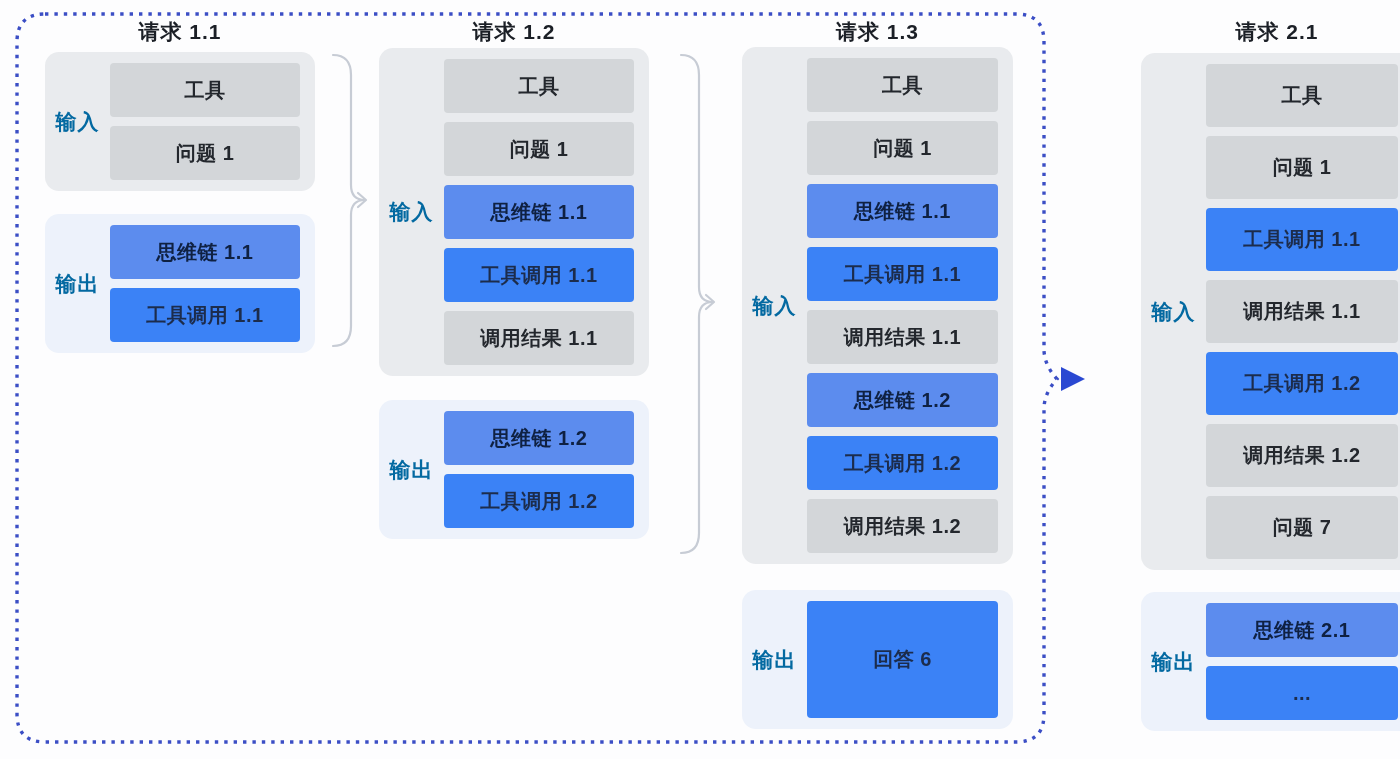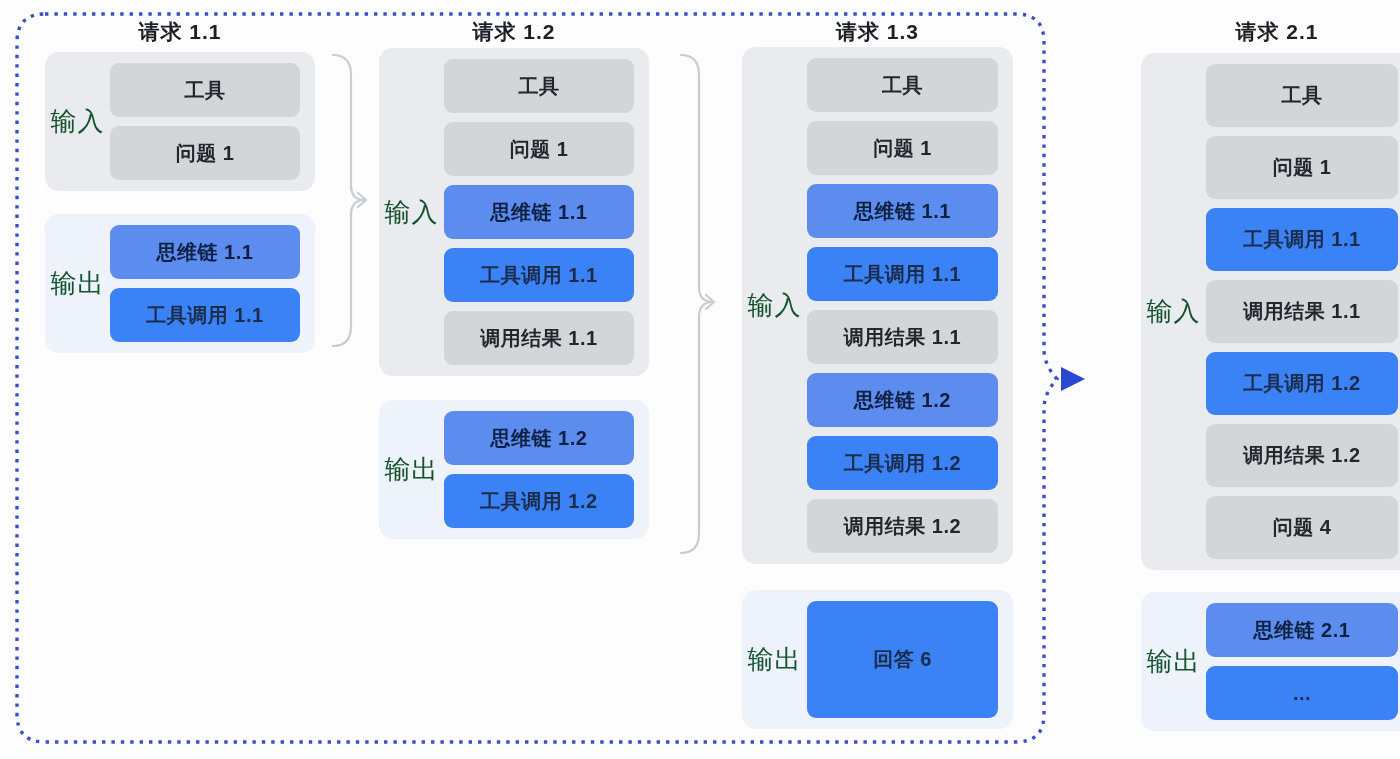--- a/index.html
+++ b/index.html
@@ -16,25 +16,25 @@
   }
   .group{
     position:absolute;left:0;right:0;border-radius:14px;
     display:flex;align-items:stretch;
     padding:11px 15px 11px 0;box-sizing:border-box;
   }
   .group.input{background:#e9ebee;}
   .group.output{background:#edf2fb;}
   .group-label{
     width:65px;display:flex;align-items:center;justify-content:center;
-    font-size:26px;font-weight:400;color:#14532d;letter-spacing:1px;
+    font-size:21px;font-weight:700;color:#0369a1;letter-spacing:1px;
   }
   .blocks{flex:1;display:flex;flex-direction:column;gap:9px;}
   .block{
-    flex:1;border-radius:9px;display:flex;align-items:center;justify-content:center;
+    flex:1;border-radius:4px;display:flex;align-items:center;justify-content:center;
     font-size:20px;font-weight:700;letter-spacing:0.5px;
   }
   .block.gray{background:#d3d6d9;color:#23272d;}
   .block.blue{background:#5c8cee;color:#0f2142;}
   .block.lightblue{background:#3b82f6;color:#1c2c4c;}
 </style>
 </head>
 <body>
 
 <div class="canvas">
@@ -114,21 +114,21 @@
     <div class="col-title">请求 2.1</div>
     <div class="group input" style="top:53px;height:517px;">
       <div class="group-label">输入</div>
       <div class="blocks">
         <div class="block gray">工具</div>
         <div class="block gray">问题 1</div>
         <div class="block lightblue">工具调用 1.1</div>
         <div class="block gray">调用结果 1.1</div>
         <div class="block lightblue">工具调用 1.2</div>
         <div class="block gray">调用结果 1.2</div>
-        <div class="block gray">问题 4</div>
+        <div class="block gray">问题 7</div>
       </div>
     </div>
     <div class="group output" style="top:592px;height:139px;">
       <div class="group-label">输出</div>
       <div class="blocks">
         <div class="block blue">思维链 2.1</div>
         <div class="block lightblue">...</div>
       </div>
     </div>
   </div>

